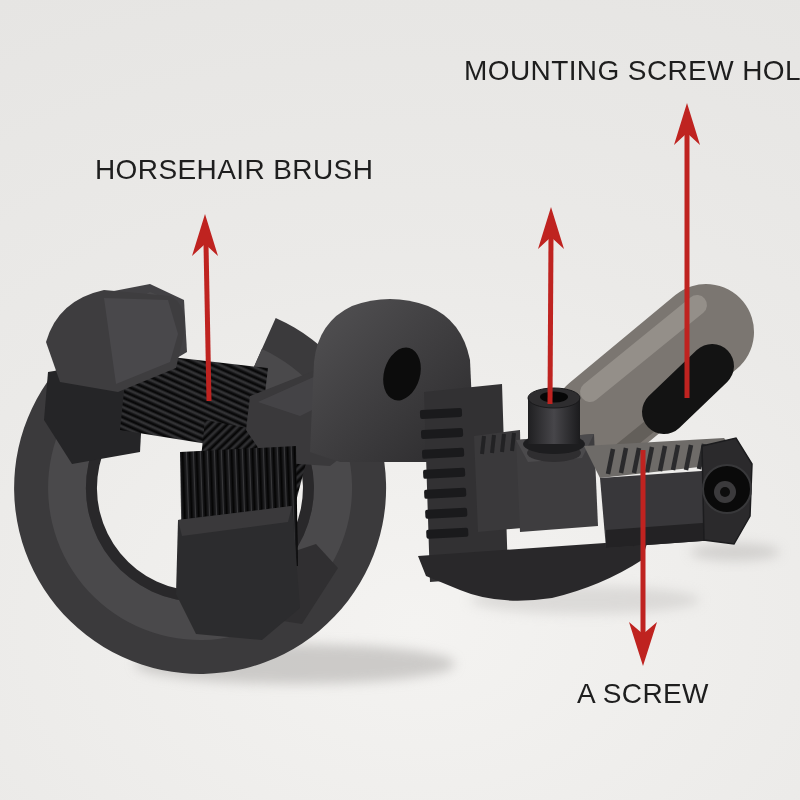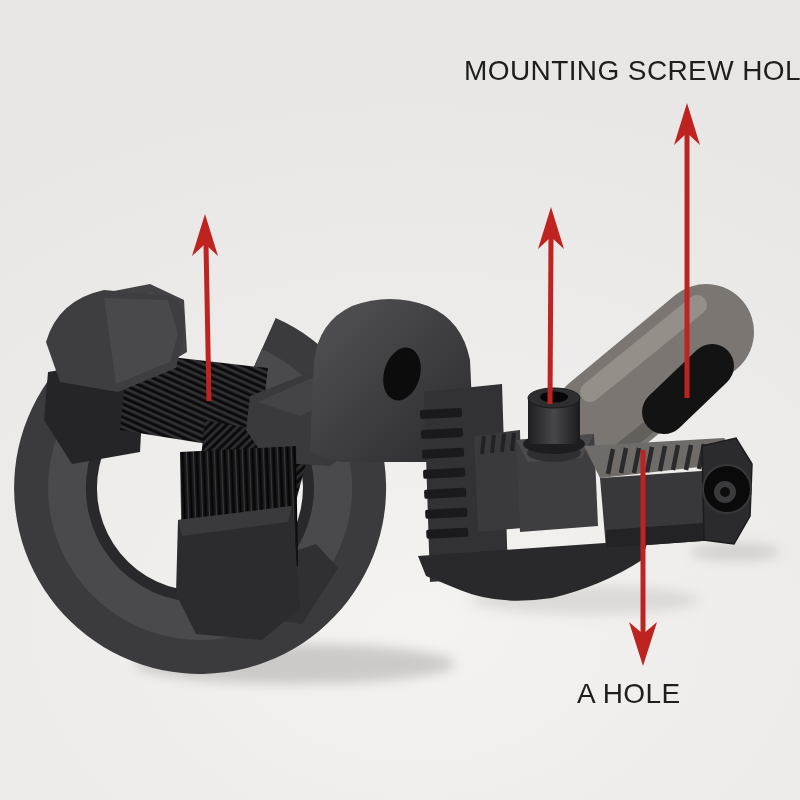--- a/index.html
+++ b/index.html
@@ -172,15 +172,16 @@
         <polygon points="551,207 538,249 551,237 564,249" stroke="none"></polygon>
       </g>
       <g>
         <line x1="643" y1="450" x2="643" y2="636" stroke-width="5"></line>
         <polygon points="643,666 629,622 643,634 657,622" stroke="none"></polygon>
       </g>
     </g>
   </svg>
 
   <div class="label" style="left:464px;top:56px;">MOUNTING SCREW HOLE</div>
-  <div class="label" style="left:577px;top:679px;">A HOLE</div>
+  <div class="label" style="left:95px;top:155px;">HORSEHAIR BRUSH</div>
+  <div class="label" style="left:577px;top:679px;">A SCREW</div>
 
 </div>
 
 </body></html>

